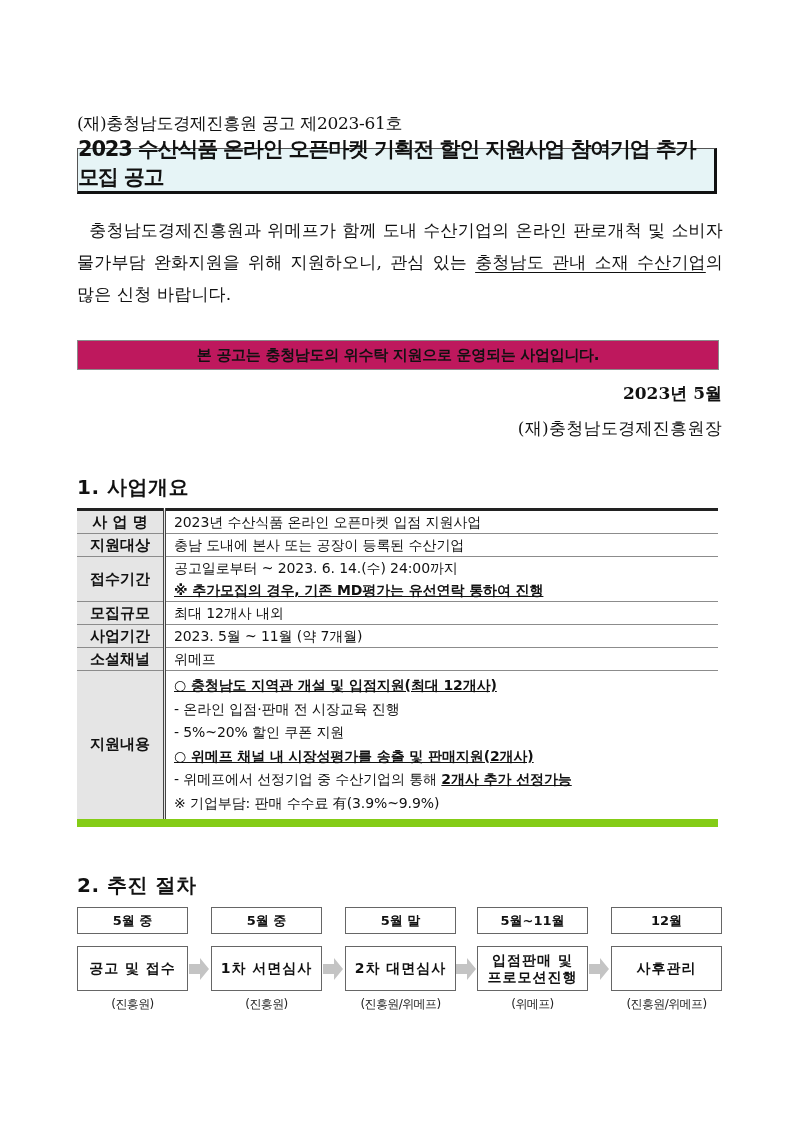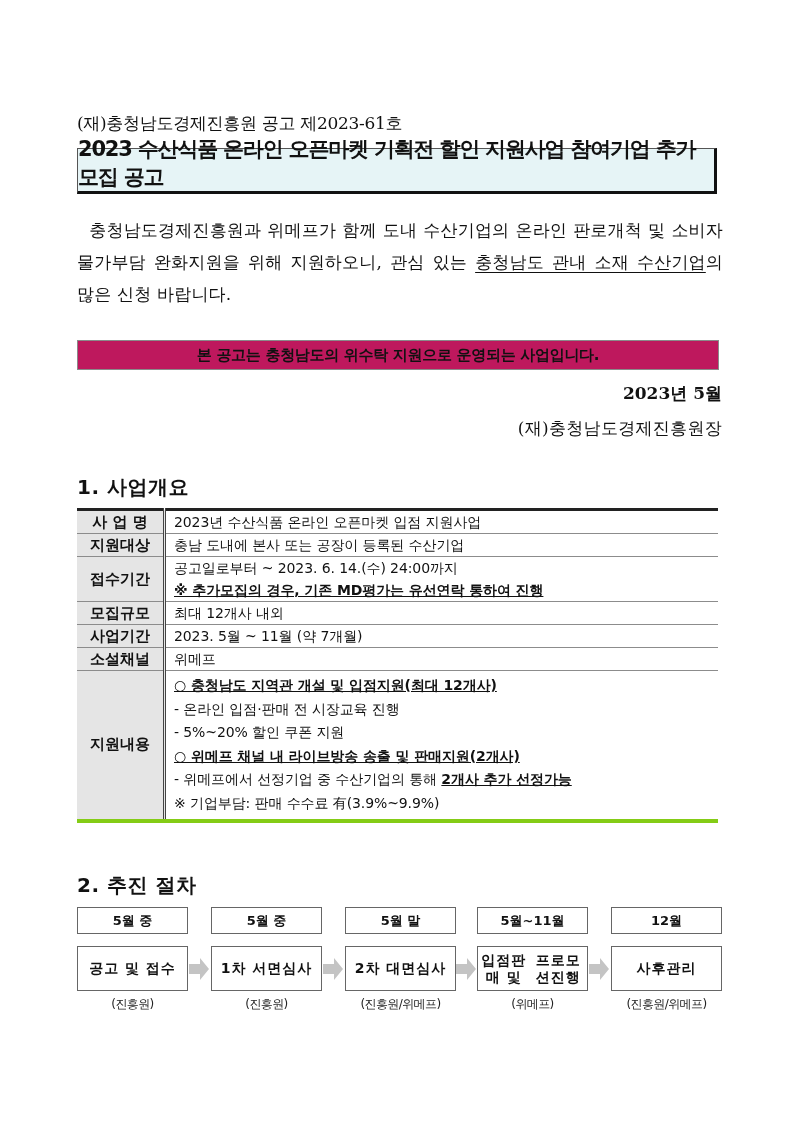--- a/index.html
+++ b/index.html
@@ -27,21 +27,21 @@
 
   #issue-date { right: 78px; top: 382px; font-size: 17px; font-weight: bold; }
   #issuer { right: 78px; top: 417px; font-size: 17px; letter-spacing: 0.3px; }
 
   .section-title { font-size: 20px; font-weight: bold; letter-spacing: 0.5px; }
   #sec1-title { left: 77px; top: 474px; text-align: center; }
   #sec2-title { left: 77px; top: 872px; }
 
   
   #overview { left: 77px; top: 508px; width: 641px; border-collapse: collapse; font-size: 14px; }
-  #overview { border-top: 3px solid #222; border-bottom: 4px solid #84cc16; }
+  #overview { border-top: 3px solid #222; border-bottom: 8px solid #84cc16; }
   #overview td { padding: 0; vertical-align: middle; }
   #overview tr + tr td { border-top: 1px solid #8c8c8c; }
   #overview td.lbl { width: 86px; background: #e5e5e5; text-align: center; font-weight: bold;
     font-size: 15px; border-right: 3px double #444; }
   #overview td.val { padding-left: 8px; letter-spacing: -0.1px; }
   #overview tr.r1 td { height: 22px; }
   #overview .line { line-height: 22px; }
   #overview .b { font-weight: bold; text-decoration: underline; }
   #overview .support .line { line-height: 23.6px; }
 
@@ -114,41 +114,41 @@
     <td class="val">
           <div class="line">위메프</div>
         </td>
   </tr>
   <tr class="support">
     <td class="lbl">지원내용</td>
     <td class="val" style="padding-top:3px;padding-bottom:3px;">
       <div class="line b">○ 충청남도 지역관 개설 및 입점지원(최대 12개사)</div>
       <div class="line"> - 온라인 입점·판매 전 시장교육 진행</div>
       <div class="line"> - 5%~20% 할인 쿠폰 지원</div>
-      <div class="line b">○ 위메프 채널 내 라이브방송 송출 및 판매지원(2개사)</div>
+      <div class="line b">○ 위메프 채널 내 시장성평가를 송출 및 판매지원(2개사)</div>
       <div class="line"><span> - 위메프에서 선정기업 중 수산기업의 통해 </span><span class="b">2개사 추가 선정가능</span></div>
       <div class="line"> ※ 기업부담: 판매 수수료 有(3.9%~9.9%)</div>
     </td>
   </tr>
 </tbody>
   </table>
 
 <div id="sec2-title" class="abs section-title">2. 추진 절차</div>
 
 <div>
   <div class="when" style="left:77px">5월 중</div>
   <div class="when" style="left:211px">5월 중</div>
   <div class="when" style="left:345px">5월 말</div>
   <div class="when" style="left:477px">5월~11월</div>
   <div class="when" style="left:611px">12월</div>
 
   <div class="step" style="left:77px">공고 및 접수</div>
   <div class="step" style="left:211px">1차 서면심사</div>
   <div class="step" style="left:345px">2차 대면심사</div>
-  <div class="step" style="left:477px;flex-direction:row">
+  <div class="step" style="left:477px;flex-direction:column">
     <div>입점판매 및</div>
     <div>프로모션진행</div>
   </div>
   <div class="step" style="left:611px">사후관리</div>
 
   <svg class="arrow" style="left:189px" viewBox="0 0 20 22">
       <polygon points="0,6 11,6 11,0 20,11 11,22 11,16 0,16" fill="#c4c4c4"></polygon>
     </svg>
   <svg class="arrow" style="left:323px" viewBox="0 0 20 22">
       <polygon points="0,6 11,6 11,0 20,11 11,22 11,16 0,16" fill="#c4c4c4"></polygon>

